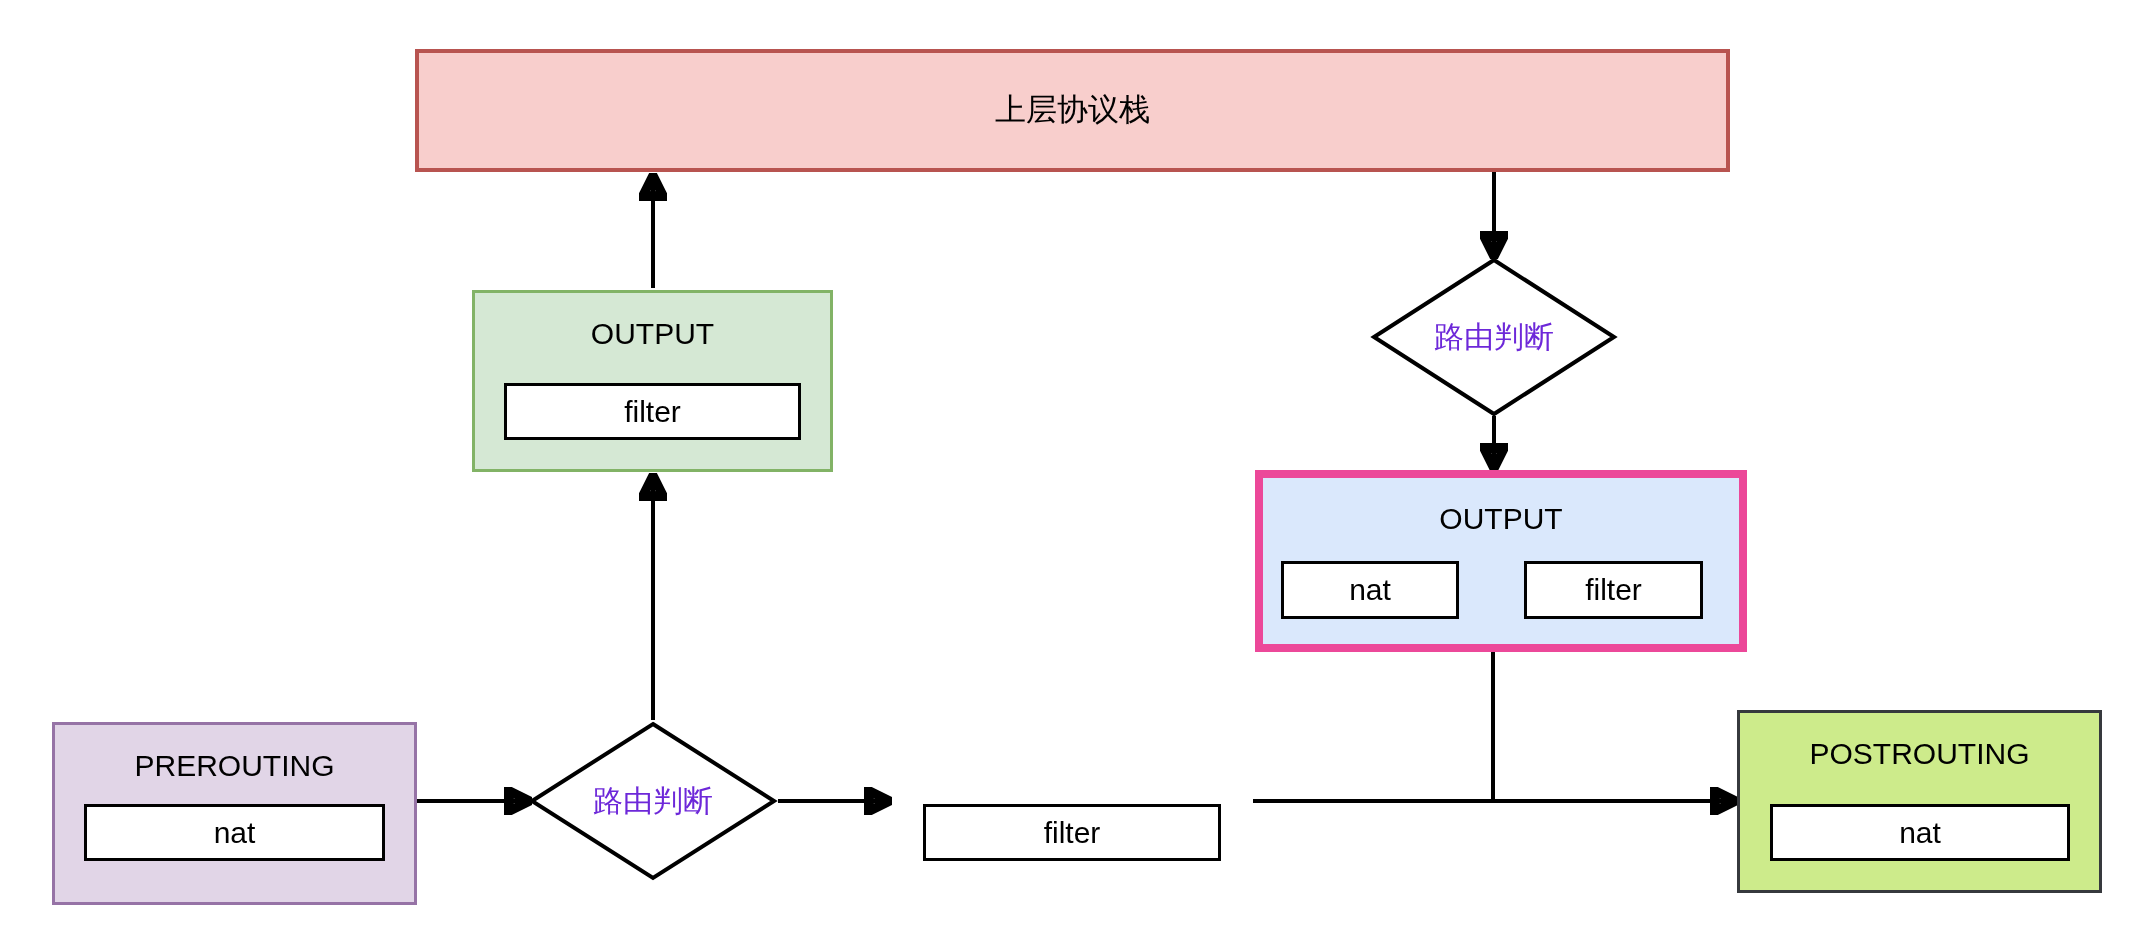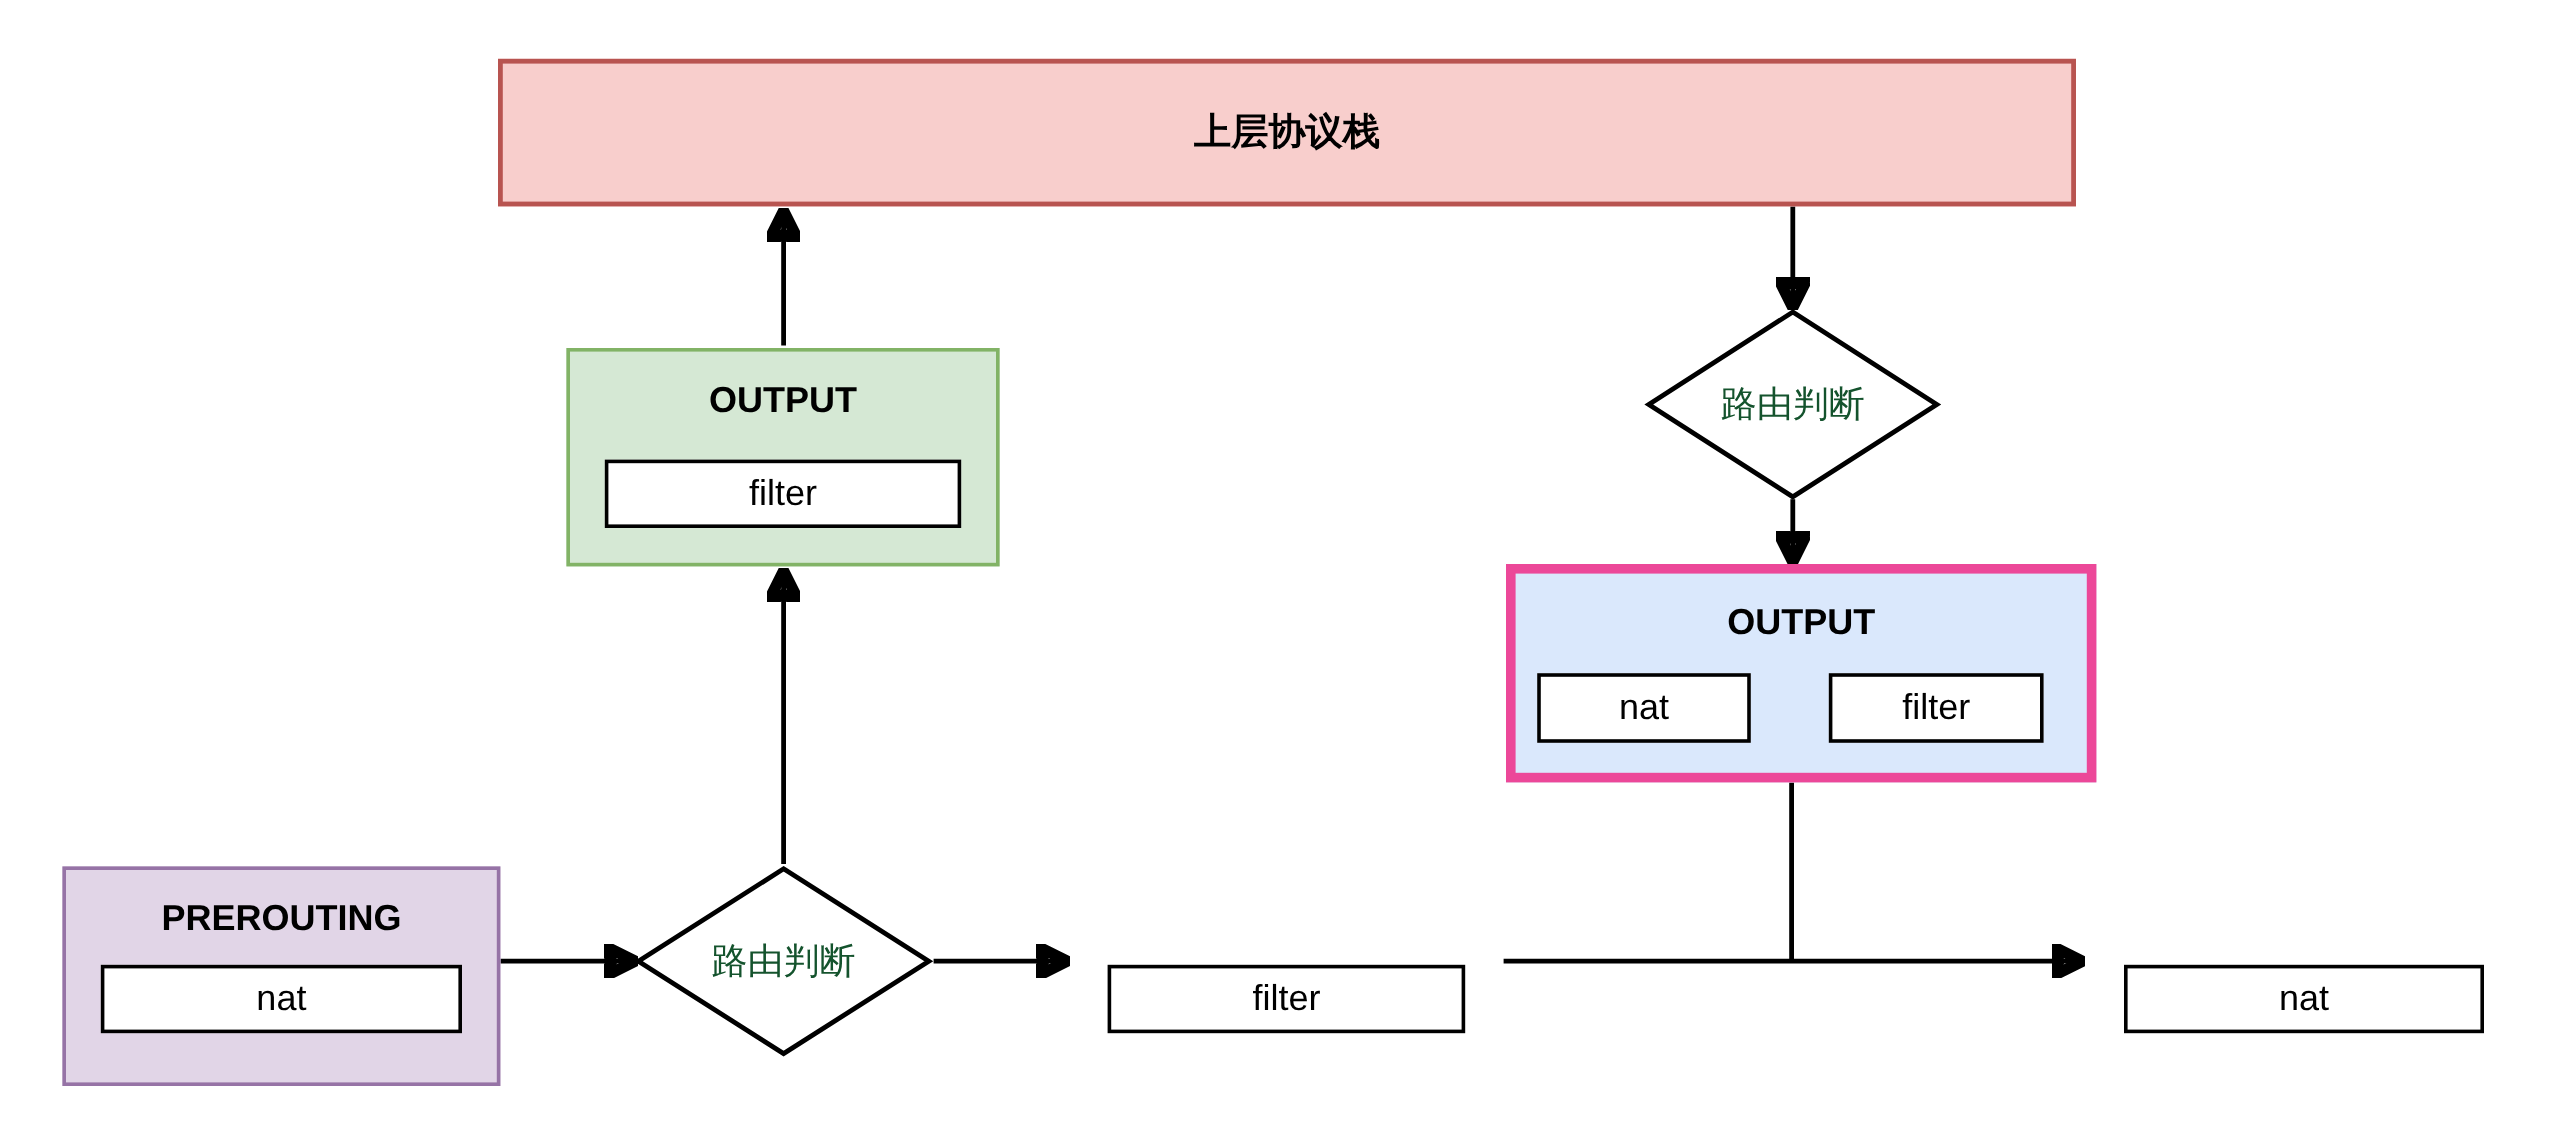--- a/index.html
+++ b/index.html
@@ -23,21 +23,20 @@
     display: flex;
     flex-direction: column;
     align-items: center;
   }
   .node-title {
     color: #000000;
     font-size: 30px;
     line-height: 1.1;
     white-space: nowrap;
     text-align: center;
-    font-weight: bold;
   }
   .subbox {
     position: absolute;
     box-sizing: border-box;
     background: #ffffff;
     border: 3px solid #000000;
     display: flex;
     align-items: center;
     justify-content: center;
     color: #000000;
@@ -161,21 +160,21 @@
   .diamond-label {
     position: absolute;
     left: 0;
     top: 0;
     width: 100%;
     height: 100%;
     display: flex;
     align-items: center;
     justify-content: center;
     font-size: 30px;
-    color: #14532d;
+    color: #6d28d9;
     white-space: nowrap;
     pointer-events: none;
   }
   #decision-bottom { left: 530px; top: 722px; width: 246px; height: 158px; }
   #decision-right  { left: 1372px; top: 258px; width: 244px; height: 158px; }
 
   
   #connectors {
     position: absolute;
     left: 0;
@@ -239,20 +238,23 @@
   <div class="subbox" id="output-nat">nat</div>
   <div class="subbox" id="output-filter">filter</div>
 
   <div class="node" id="prerouting">
     <div class="node-title">PREROUTING</div>
   </div>
   <div class="subbox" id="prerouting-sub">nat</div>
 
   <div class="subbox" id="forward-sub">filter</div>
 
+  <div class="node" id="postrouting">
+    <div class="node-title">POSTROUTING</div>
+  </div>
   <div class="subbox" id="postrouting-sub">nat</div>
 
   <div class="diamond-wrap" id="decision-bottom">
     <svg width="246" height="158" viewBox="0 0 246 158">
       <polygon points="123,2 244,79 123,156 2,79" fill="#ffffff" stroke="#000000" stroke-width="4"></polygon>
     </svg>
     <div class="diamond-label">路由判断</div>
   </div>
 
   <div class="diamond-wrap" id="decision-right">

